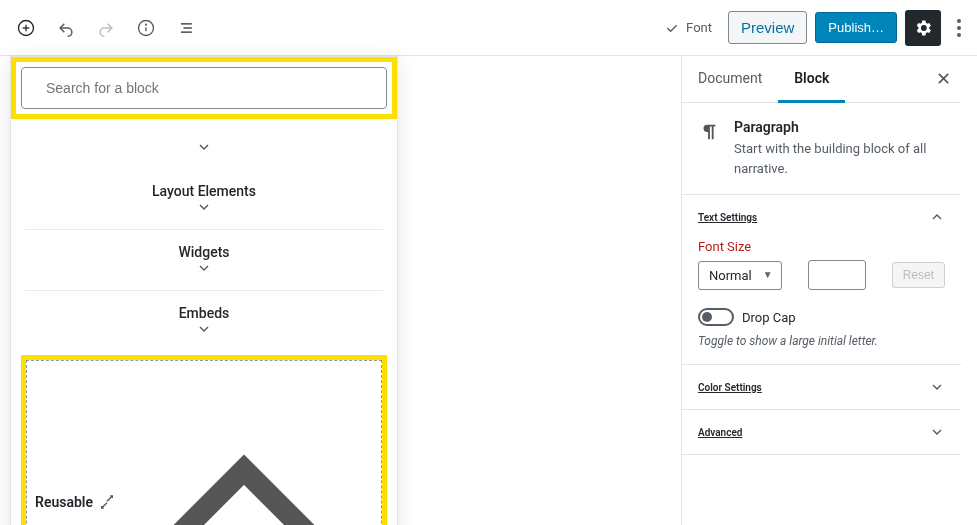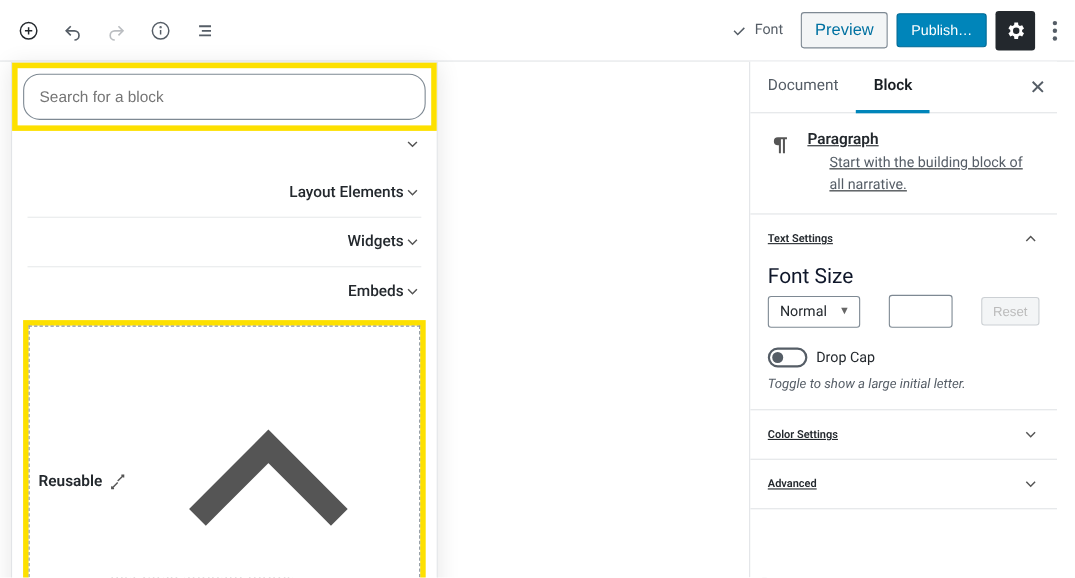--- a/index.html
+++ b/index.html
@@ -21,45 +21,45 @@
 .dots span { width: 4px; height: 4px; background: #555d66; border-radius: 50%; }
 
 
 .content { position: absolute; top: 56px; left: 0; right: 280px; bottom: 0; overflow: hidden; }
 .paragraph-text { position: absolute; top: 80px; left: 100px; width: 480px; font-family: Georgia, serif; font-size: 17px; line-height: 1.7; color: #111; }
 .paragraph-text .redline { text-decoration: underline; text-decoration-color: #d63638; text-decoration-style: dotted; text-decoration-thickness: 2px; text-underline-offset: 2px; }
 
 
 .inserter { position: absolute; top: 56px; left: 10px; width: 388px; background: #fff; border: 1px solid #e2e4e7; box-shadow: 0 3px 20px rgba(0,0,0,0.1); z-index: 50; }
 .hl-search { border: 5px solid #fde000; padding: 5px; }
-.search-wrap { border: 1px solid #7e8993; border-radius: 15px; padding: 12px 14px; display: flex; align-items: center; }
+.search-wrap { border: 1px solid #7e8993; border-radius: 4px; padding: 12px 24px; display: flex; align-items: center; }
 .search-wrap input { border: none; outline: none; font-size: 14px; width: 100%; background: transparent; }
 .cat-list { padding: 0 14px; }
-.cat { display: flex; justify-content: flex-end; align-items: center; padding: 14px 0; border-bottom: 1px solid #e8eaeb; font-size: 14px; font-weight: 500; cursor: pointer; }
+.cat { display: flex; justify-content: flex-end; align-items: center; padding: 14px 0; border-bottom: 1px solid #e8eaeb; font-size: 14px; font-weight: 500; cursor: pointer; flex-direction: column; }
 .cat.nobd { border-bottom: none; }
 .cat .chev { width: 16px; height: 16px; }
 .hl-reusable { border: 5px solid #fde000; margin: 4px 10px 6px 10px; }
 .reusable-inner { border: 1px dashed #8f98a1; padding: 12px 8px; display: flex; justify-content: space-between; align-items: center; font-size: 14px; font-weight: 600; }
 .reusable-inner .loop { width: 16px; height: 16px; margin-left: 6px; }
 
 
 .sidebar { position: absolute; top: 56px; right: 16px; width: 280px; height: calc(100% - 56px); border-left: 1px solid #e2e4e7; background: #fff; overflow-y: auto; }
 .sb-resize { position: absolute; top: 56px; right: 280px; bottom: 0; width: 4px; background: linear-gradient(to bottom, #e2e4e7 2px, transparent 2px, transparent 4px); background-size: 2px 6px; }
 .tabs { display: flex; border-bottom: 1px solid #e2e4e7; position: relative; }
 .tab { padding: 14px 16px; font-size: 14px; color: #555d66; cursor: pointer; }
 .tab.active { font-weight: 600; color: #191e23; border-bottom: 3px solid #0085ba; margin-bottom: -1px; }
 .tab-close { position: absolute; right: 10px; top: 12px; font-size: 18px; color: #555d66; cursor: pointer; }
-.block-header { display: flex; gap: 14px; padding: 16px; border-bottom: 1px solid #e2e4e7; text-decoration: underline; }
+.block-header { display: flex; gap: 14px; padding: 16px; border-bottom: 1px solid #e2e4e7; }
 .block-header svg { width: 22px; height: 22px; flex-shrink: 0; margin-top: 2px; }
 .block-header .bh-title { font-weight: 600; font-size: 14px; margin-bottom: 4px; }
-.block-header .bh-desc { font-size: 13px; color: #555d66; line-height: 1.5; margin-left: 20px; }
+.block-header .bh-desc { font-size: 13px; color: #555d66; line-height: 1.5; }
 .panel { border-bottom: 1px solid #e2e4e7; }
 .panel-head { display: flex; justify-content: space-between; align-items: center; padding: 14px 16px; font-size: 10px; font-weight: 600; cursor: pointer; text-decoration: underline; }
 .panel-body { padding: 0 16px 16px 16px; }
-.panel-body .lbl { font-size: 19px; color: #0f172a; margin-bottom: 6px; }
+.panel-body .lbl { font-size: 13px; color: #b91c1c; margin-bottom: 6px; }
 .row { display: flex; gap: 26px; align-items: center; }
 .select { border: 1px solid #7e8993; border-radius: 3px; padding: 6px 26px 6px 10px; font-size: 13px; width: 108px; background: #fff; position: relative; }
 .select .caret { position: absolute; right: 8px; top: 7px; font-size: 10px; color: #666; }
 .num-input { width: 58px; height: 30px; border: 1px solid #7e8993; border-radius: 3px; }
 .reset-btn { border: 1px solid #ccd0d4; background: #f3f5f6; color: #bbb; padding: 5px 10px; font-size: 12px; border-radius: 3px; }
 .toggle-row { display: flex; align-items: center; gap: 8px; margin-top: 18px; }
 .toggle { width: 36px; height: 18px; border-radius: 10px; border: 2px solid #555d66; position: relative; }
 .toggle .knob { width: 10px; height: 10px; border-radius: 50%; background: #555d66; position: absolute; top: 2px; left: 2px; }
 .hint { font-style: italic; font-size: 12px; color: #555d66; margin-top: 8px; }
 </style>

